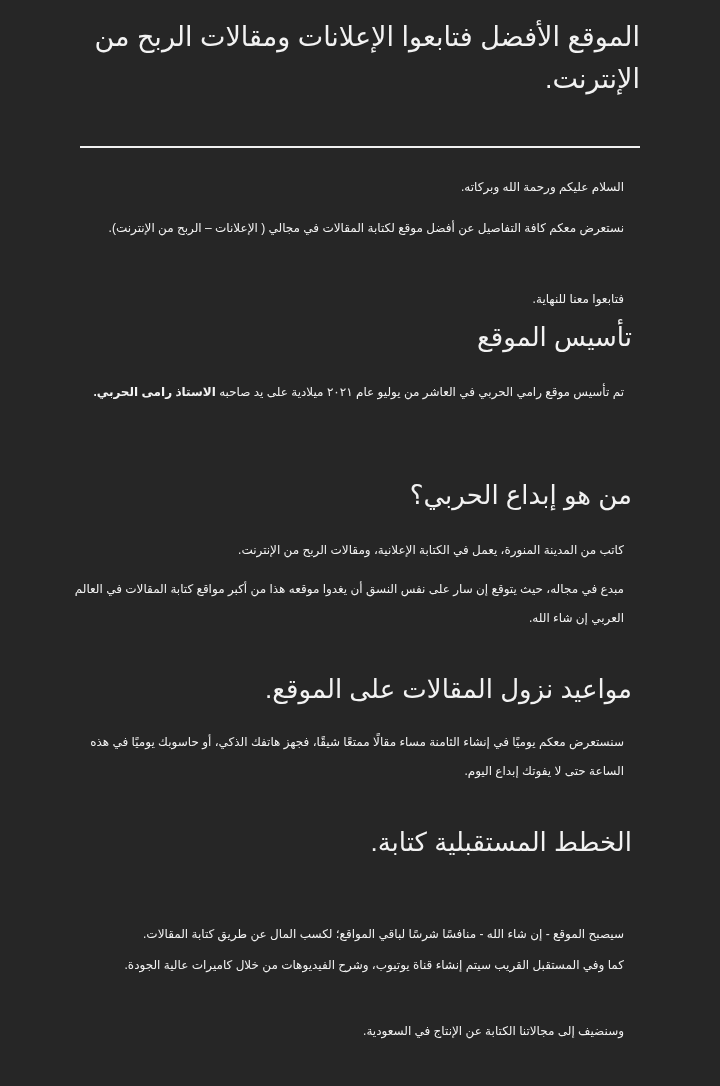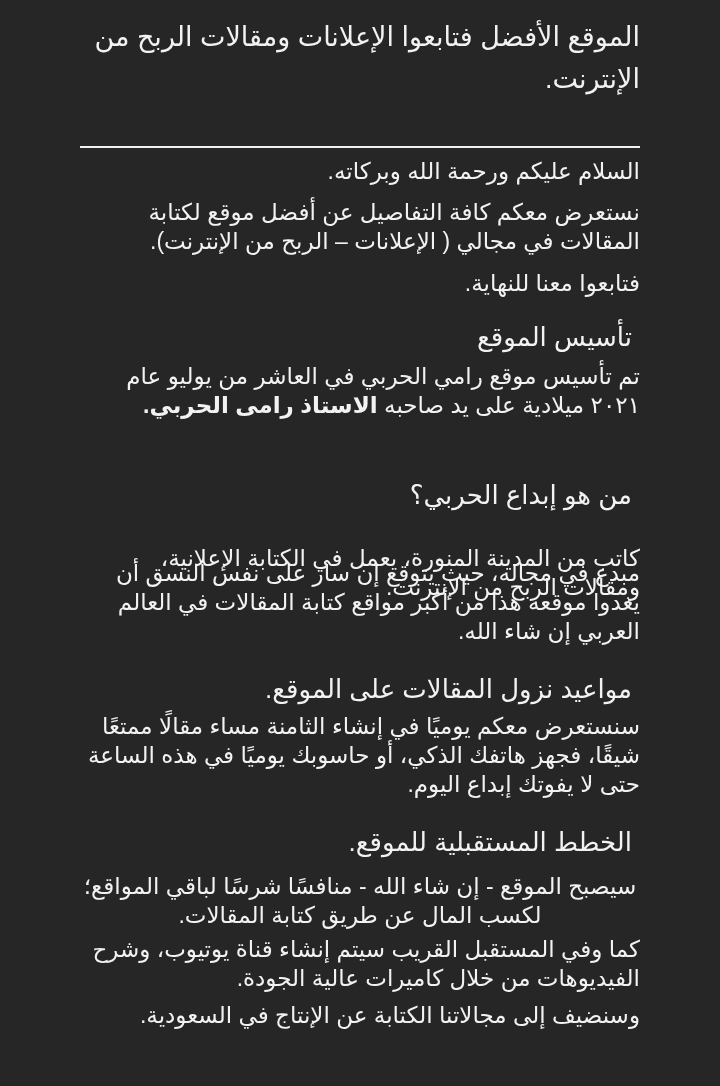--- a/index.html
+++ b/index.html
@@ -30,23 +30,23 @@
       margin: 8px 0 0 0;
       padding: 0;
     }
     .divider {
       border: none;
       border-top: 2px solid #f0f0f0;
       margin: 52px 0 0 0;
       height: 0;
     }
     p {
-      font-size: 23px;
+      font-size: 12px;
       line-height: 29px;
-      margin: 0;
+      margin: 16px;
       padding: 0;
     }
     h2 {
       font-size: 26px;
       font-weight: normal;
       line-height: 34px;
       margin: 8px;
       padding: 0;
     }
     .bold { font-weight: bold; }
@@ -62,24 +62,24 @@
   <hr class="divider abs" style="top:146px; margin:0;">
 
   <p class="abs" style="top:157px;">السلام عليكم ورحمة الله وبركاته.</p>
   <p class="abs" style="top:198px;">نستعرض معكم كافة التفاصيل عن أفضل موقع لكتابة المقالات في مجالي ( الإعلانات – الربح من الإنترنت).</p>
   <p class="abs" style="top:269px;">فتابعوا معنا للنهاية.</p>
 
   <h2 class="abs" style="top:312px;">تأسيس الموقع</h2>
   <p class="abs" style="top:362px;"><span>تم تأسيس موقع رامي الحربي في العاشر من يوليو عام ٢٠٢١ ميلادية على يد صاحبه </span><span class="bold">الاستاذ رامى الحربي.</span></p>
 
   <h2 class="abs" style="top:470px;">من هو إبداع الحربي؟</h2>
-  <p class="abs" style="top:544px;text-align:right;">كاتب من المدينة المنورة، يعمل في الكتابة الإعلانية، ومقالات الربح من الإنترنت.</p>
+  <p class="abs" style="top:520px;text-align:right;">كاتب من المدينة المنورة، يعمل في الكتابة الإعلانية، ومقالات الربح من الإنترنت.</p>
   <p class="abs" style="top:559px;">مبدع في مجاله، حيث يتوقع إن سار على نفس النسق أن يغدوا موقعه هذا من أكبر مواقع كتابة المقالات في العالم العربي إن شاء الله.</p>
 
   <h2 class="abs" style="top:664px;">مواعيد نزول المقالات على الموقع.</h2>
   <p class="abs" style="top:712px;">سنستعرض معكم يوميًا في إنشاء الثامنة مساء مقالًا ممتعًا شيقًا، فجهز هاتفك الذكي، أو حاسوبك يوميًا في هذه الساعة حتى لا يفوتك إبداع اليوم.</p>
 
-  <h2 class="abs" style="top:817px;">الخطط المستقبلية للموقع.</h2>
-  <p class="abs" style="top:872px;text-align:center;">سيصبح الموقع - إن شاء الله - منافسًا شرسًا لباقي المواقع؛ لكسب المال عن طريق كتابة المقالات.</p>
+  <h2 class="abs" style="top:817px;">الخطط المستقبلية كتابة.</h2>
+  <p class="abs" style="top:904px;">سيصبح الموقع - إن شاء الله - منافسًا شرسًا لباقي المواقع؛ لكسب المال عن طريق كتابة المقالات.</p>
   <p class="abs" style="top:935px;">كما وفي المستقبل القريب سيتم إنشاء قناة يوتيوب، وشرح الفيديوهات من خلال كاميرات عالية الجودة.</p>
   <p class="abs" style="top:1001px;text-align:right;">وسنضيف إلى مجالاتنا الكتابة عن الإنتاج في السعودية.</p>
 
 </div>
 
 </body></html>

